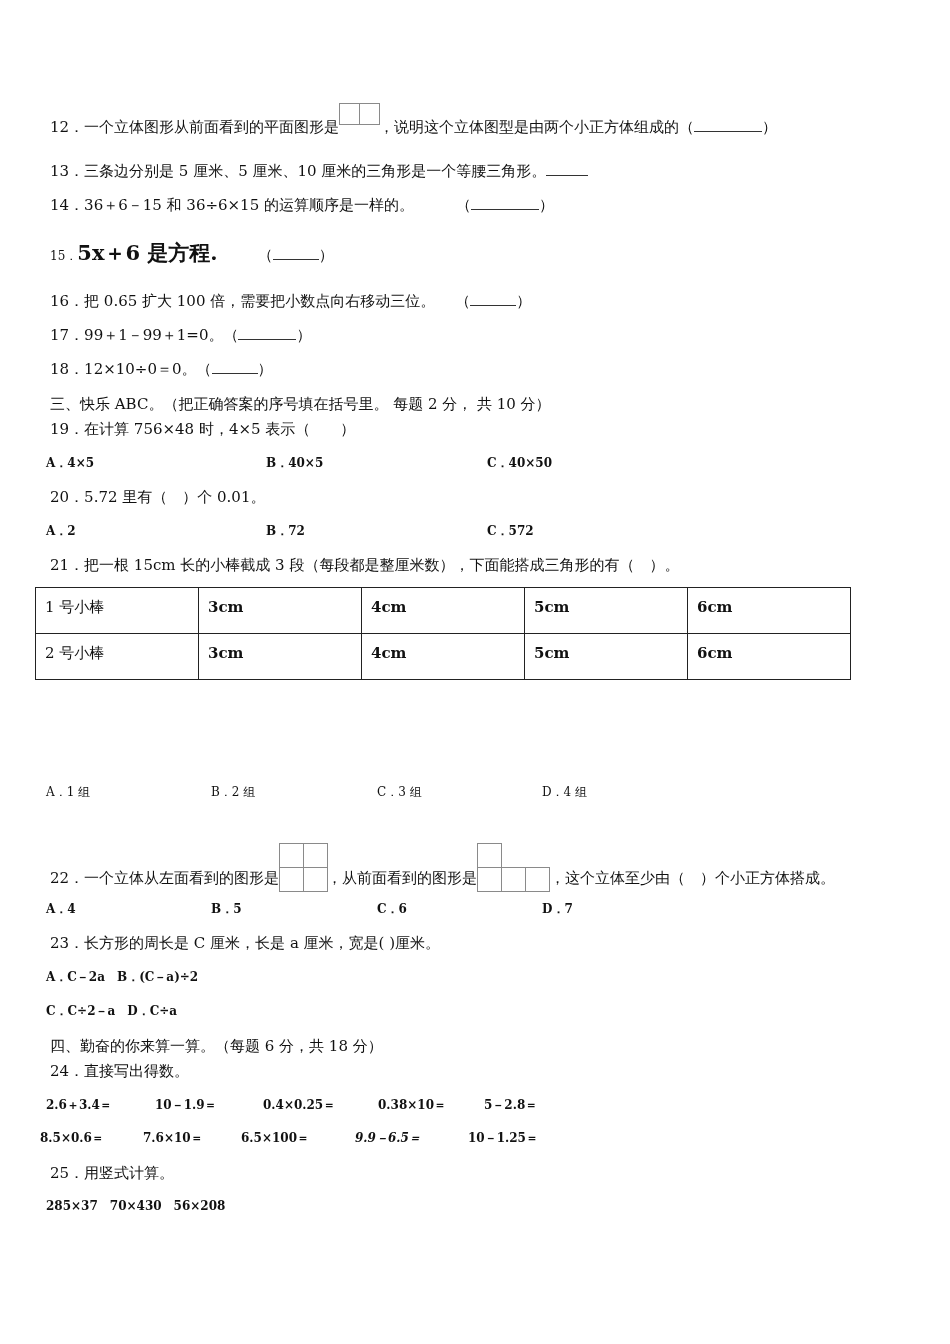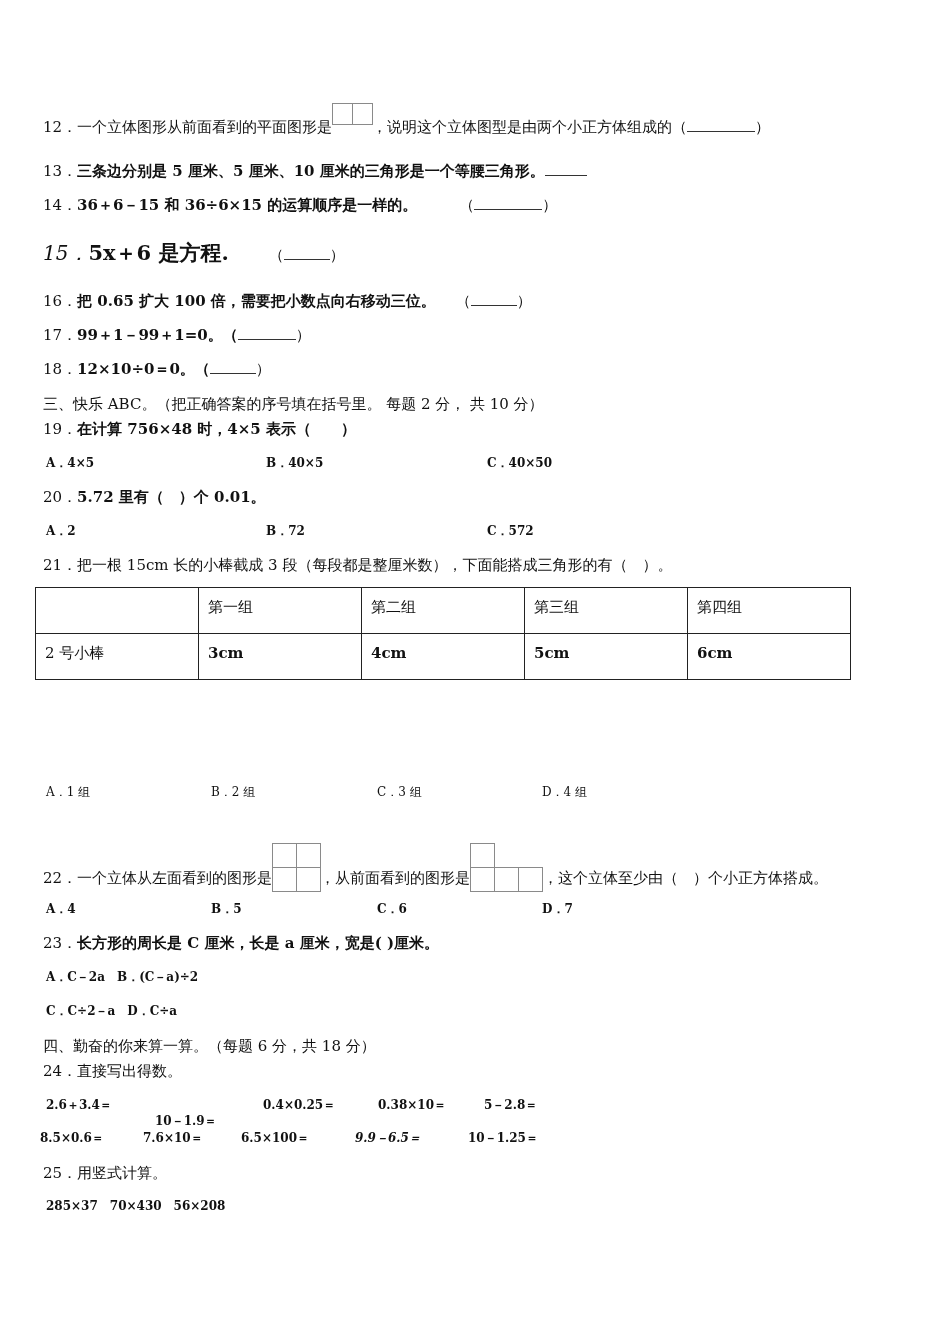--- a/index.html
+++ b/index.html
@@ -2,24 +2,24 @@
 <html><head>
 <meta charset="utf-8">
 <style>
   html, body { margin: 0; padding: 0; background: #ffffff; }
   body {
     width: 950px; height: 1344px; position: relative; overflow: hidden;
     font-family: "DejaVu Serif", "Liberation Serif", serif;
     color: #111111;
   }
   .line {
-    position: absolute; left: 43px; white-space: nowrap;
+    position: absolute; left: 50px; white-space: nowrap;
     font-size: 15px; line-height: 20px; text-align: center;
   }
-  .b { font-weight: bold; }
+  .b { font-weight: normal; }
   .big { font-size: 21px; font-weight: bold; }
   .blank { display: inline-block; border-bottom: 1px solid #333; height: 14px; vertical-align: baseline; }
   .opt { position: absolute; white-space: nowrap; font-size: 12px; font-weight: bold; line-height: 20px; }
   .sq-grid { display: inline-block; vertical-align: bottom; position: relative; }
   .sq { position: absolute; border: 1px solid #8a8a8a; box-sizing: border-box; background: #fff; }
   table.sticks {
     position: absolute; left: 35px; top: 587px; border-collapse: collapse;
     font-size: 15px;
   }
   table.sticks td {
@@ -37,21 +37,21 @@
 
 <div class="line" style="top:161px;">
   <span>13．</span><span class="b">三条边分别是 5 厘米、5 厘米、10 厘米的三角形是一个等腰三角形。</span><span class="blank" style="width:42px;"></span>
 </div>
 
 <div class="line" style="top:195px;">
   <span>14．</span><span class="b">36＋6－15 和 36÷6×15 的运算顺序是一样的。</span><span style="display:inline-block;width:42px;"></span><span>（</span><span class="blank" style="width:68px;"></span><span>）</span>
 </div>
 
 <div class="line" style="top:240px; line-height:26px;">
-  <span style="font-size:20px;font-style:italic;">15．</span><span class="big">5x＋6 是方程.</span><span style="display:inline-block;width:40px;"></span><span>（</span><span class="blank" style="width:46px;"></span><span>）</span>
+  <span style="font-size:12px;">15．</span><span class="big">5x＋6 是方程.</span><span style="display:inline-block;width:40px;"></span><span>（</span><span class="blank" style="width:46px;"></span><span>）</span>
 </div>
 
 <div class="line" style="top:291px;">
   <span>16．</span><span class="b">把 0.65 扩大 100 倍，需要把小数点向右移动三位。</span><span style="display:inline-block;width:20px;"></span><span>（</span><span class="blank" style="width:46px;"></span><span>）</span>
 </div>
 
 <div class="line" style="top:325px;">
   <span>17．</span><span class="b">99＋1－99＋1=0。（</span><span class="blank" style="width:58px;"></span><span>）</span>
 </div>
 
@@ -74,26 +74,26 @@
 <div class="opt" style="left:46px;top:521px;">A．2</div>
 <div class="opt" style="left:266px;top:521px;">B．72</div>
 <div class="opt" style="left:487px;top:521px;">C．572</div>
 
 <div class="line" style="top:555px;">
   <span>21．</span><span>把一根 15cm 长的小棒截成 3 段（每段都是整厘米数），下面能搭成三角形的有（　）。</span>
 </div>
 
 <table class="sticks">
   <tbody>
-      <tr>
-    <td></td>
-    <td>第一组</td>
-    <td>第二组</td>
-    <td>第三组</td>
-    <td>第四组</td>
+  <tr>
+    <td>1 号小棒</td>
+    <td class="val">3cm</td>
+    <td class="val">4cm</td>
+    <td class="val">5cm</td>
+    <td class="val">6cm</td>
   </tr>
   <tr>
     <td>2 号小棒</td>
     <td class="val">3cm</td>
     <td class="val">4cm</td>
     <td class="val">5cm</td>
     <td class="val">6cm</td>
   </tr>
 </tbody>
   </table>
@@ -116,21 +116,21 @@
 </div>
 <div class="opt" style="left:46px;top:967px;text-align:center;">A．C－2a　B．(C－a)÷2</div>
 <div class="opt" style="left:46px;top:1001px;">C．C÷2－a　D．C÷a</div>
 
 <div class="line" style="top:1036px;">四、勤奋的你来算一算。（每题 6 分，共 18 分）</div>
 
 <div class="line" style="top:1061px;">
   <span>24．</span><span>直接写出得数。</span>
 </div>
 <div class="opt" style="left:46px;top:1095px;">2.6＋3.4＝</div>
-<div class="opt" style="left:155px;top:1095px;margin-top:16px;">10－1.9＝</div>
+<div class="opt" style="left:155px;top:1095px;">10－1.9＝</div>
 <div class="opt" style="left:263px;top:1095px;">0.4×0.25＝</div>
 <div class="opt" style="left:378px;top:1095px;">0.38×10＝</div>
 <div class="opt" style="left:484px;top:1095px;">5－2.8＝</div>
 
 <div class="opt" style="left:40px;top:1128px;">8.5×0.6＝</div>
 <div class="opt" style="left:143px;top:1128px;">7.6×10＝</div>
 <div class="opt" style="left:241px;top:1128px;">6.5×100＝</div>
 <div class="opt" style="left:355px;top:1128px;font-style:italic;">9.9－6.5＝</div>
 <div class="opt" style="left:468px;top:1128px;">10－1.25＝</div>
 

